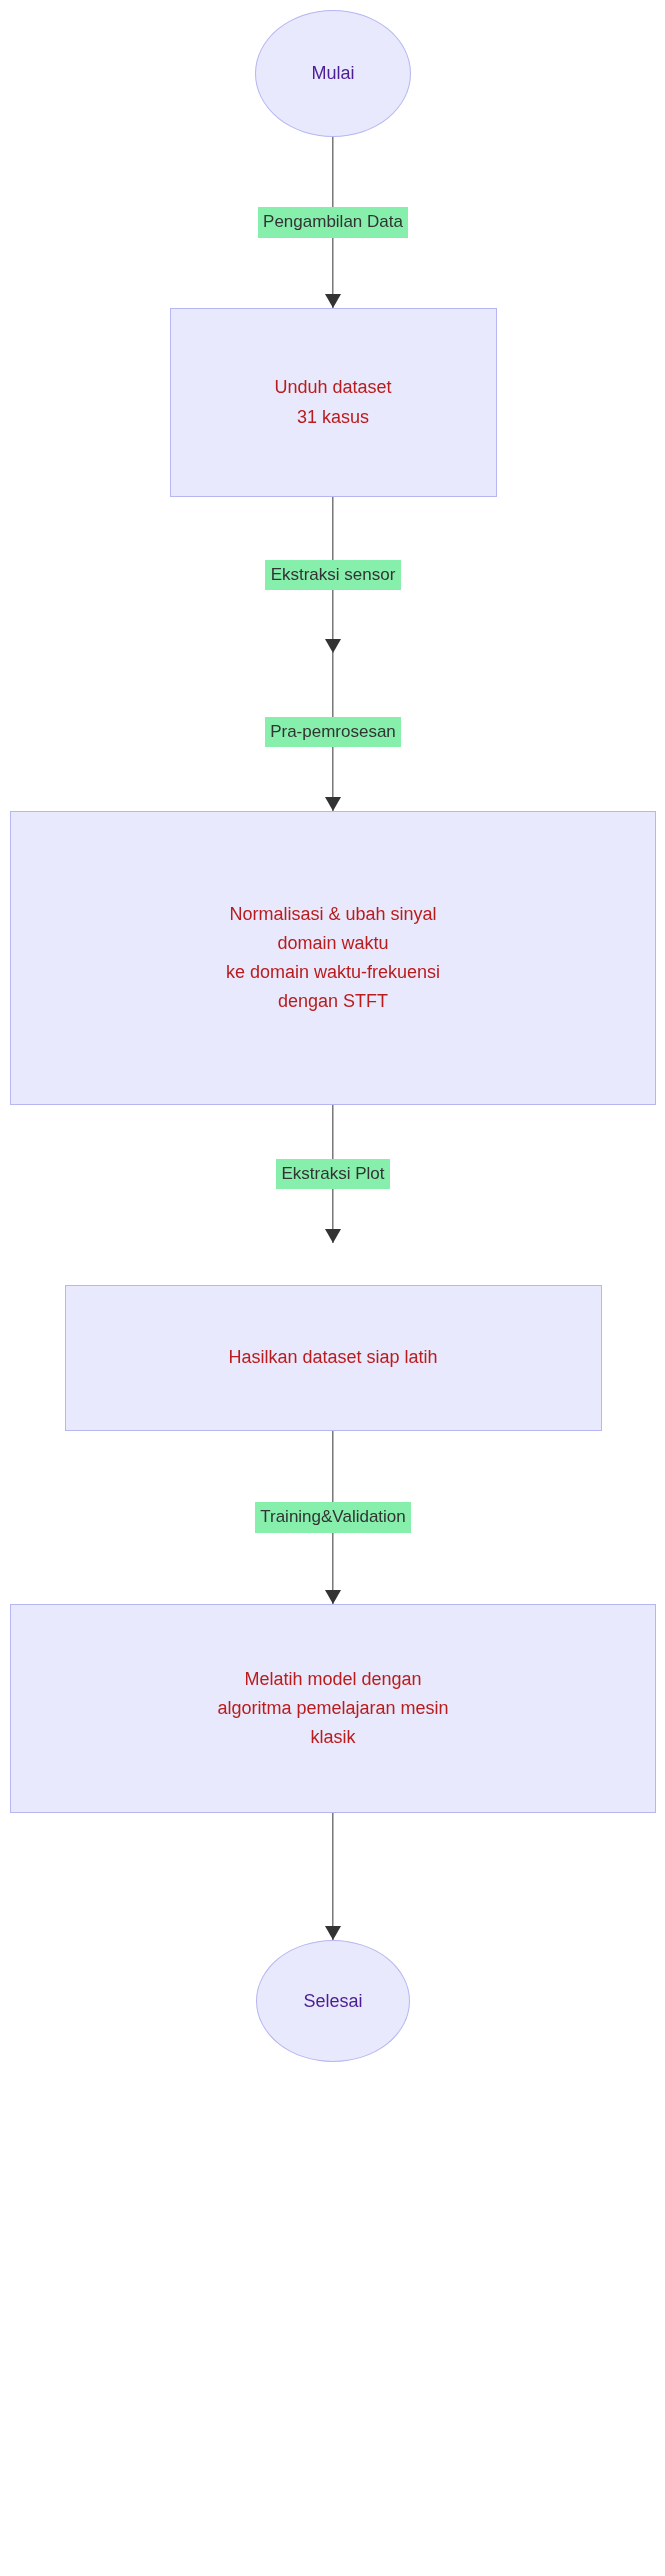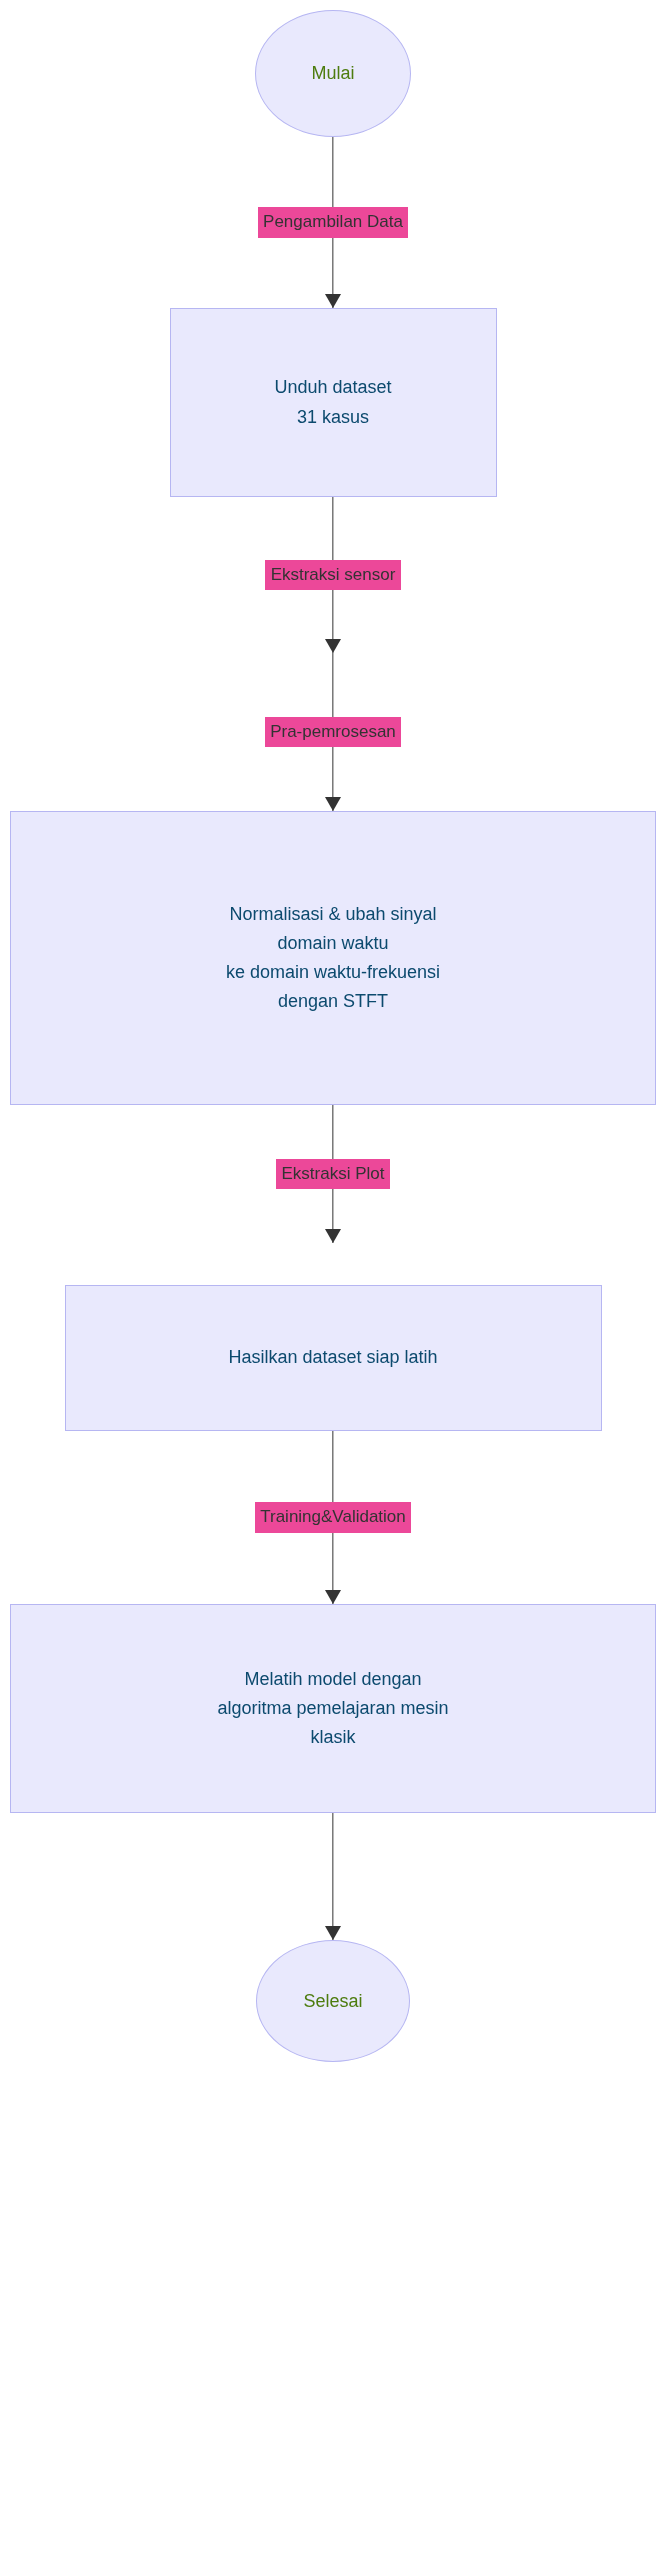--- a/index.html
+++ b/index.html
@@ -26,21 +26,21 @@
 
   
   .terminator {
     box-sizing: border-box;
     background: #e9e9fd;
     border: 1.3px solid #b6b6f2;
     border-radius: 50% / 50%;
     display: flex;
     align-items: center;
     justify-content: center;
-    color: #4d7c0f;
+    color: #4c1d95;
     font-size: 18px;
     line-height: 1.25;
     text-align: center;
   }
   .terminator.start {
     width: 156px;
     height: 127px;
     margin-top: 10px;
   }
   .terminator.end {
@@ -49,21 +49,21 @@
   }
 
   
   .process {
     box-sizing: border-box;
     background: #e9e9fd;
     border: 1.3px solid #b6b6f2;
     display: flex;
     align-items: center;
     justify-content: center;
-    color: #0c4a6e;
+    color: #b91c1c;
     font-size: 18px;
     line-height: 1.62;
     text-align: center;
     padding: 6.7px 10.7px;
   }
   .process .txt { white-space: pre-line; }
 
   .p-unduh      { width: 327px; height: 189px; }
   .p-pemilihan  { width: 646px; height: 195px; }
   .p-normalisasi{ width: 646px; height: 294px; }
@@ -95,21 +95,21 @@
     transform: translateX(-50%);
     width: 0;
     height: 0;
     border-left: 8.7px solid transparent;
     border-right: 8.7px solid transparent;
     border-top: 14px solid #333333;
   }
   .connector .edge-label {
     position: relative;
     z-index: 2;
-    background: #ec4899;
+    background: #86efac;
     color: #333333;
     font-size: 17px;
     line-height: 1.45;
     padding: 2.7px 5.4px;
     white-space: nowrap;
   }
 
   
   .c1 { height: 171px; }  
   .c2 { height: 156px; }  

